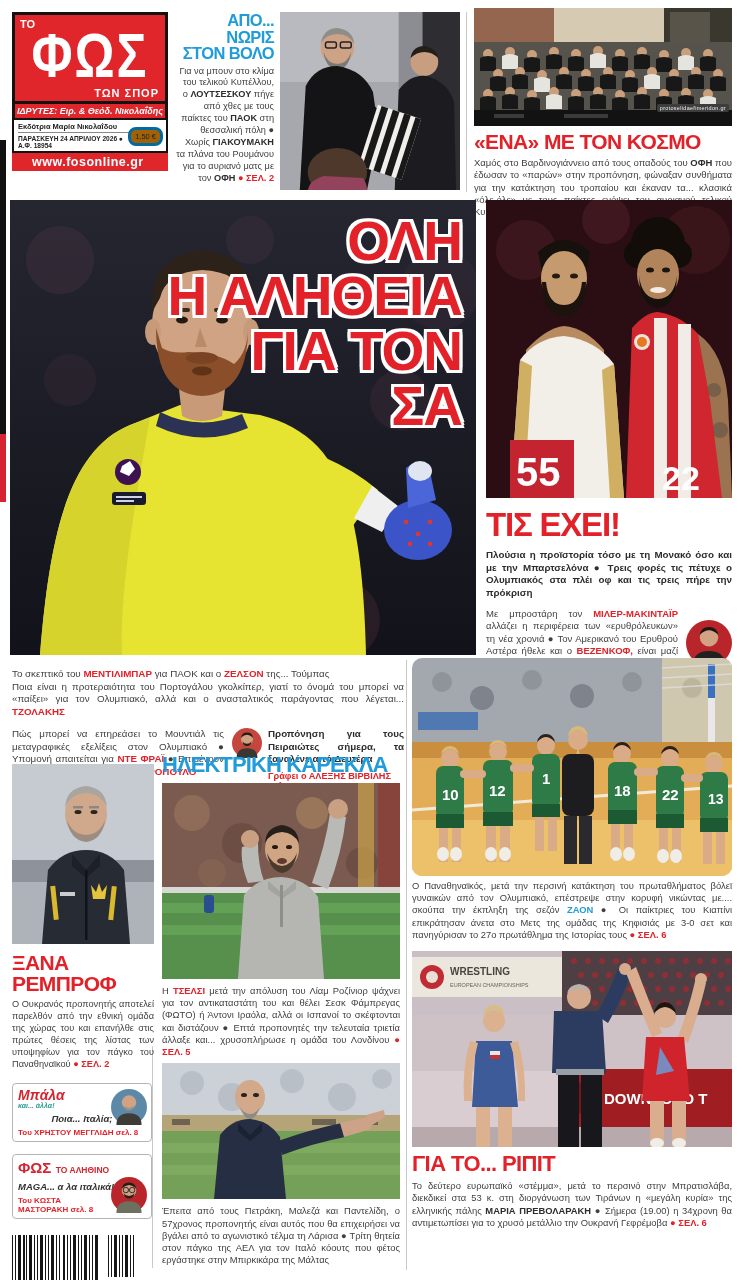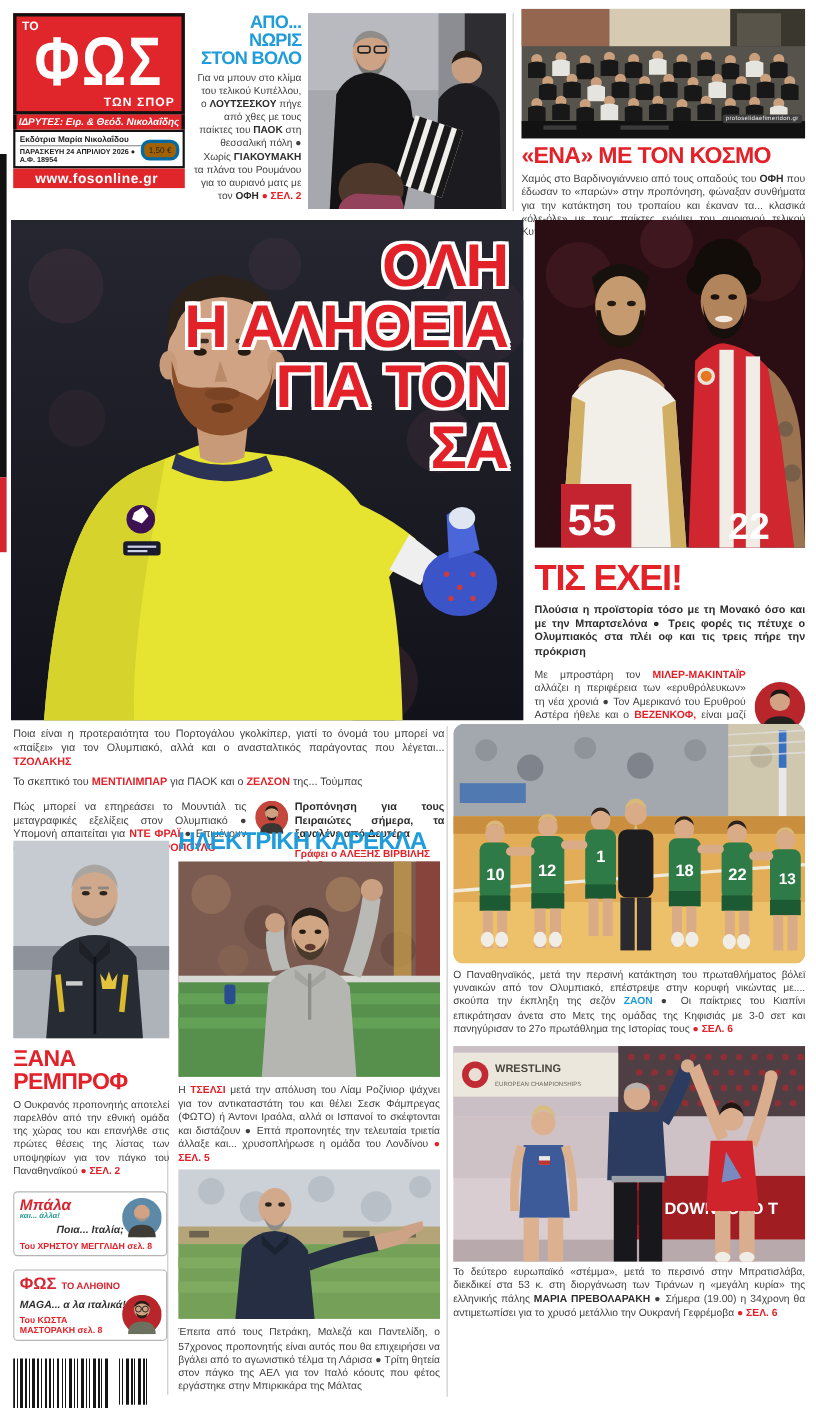--- a/index.html
+++ b/index.html
@@ -332,22 +332,22 @@
           <path d="M6 40 Q6 27 20 27 Q34 27 34 40 Z" fill="#23211f"></path>
           <circle cx="20" cy="15" r="8" fill="#d2a284"></circle>
           <path d="M12 13 Q13 6 20 6 Q27 6 28 13 Q24 9 20 9 Q16 9 12 13 Z" fill="#1c1712"></path>
         </svg>
       </div>
     </div>
     <div id="bk-byline" class="byline">Γράφει ο ΚΩΣΤΑΣ ΤΣΟΥΜΠΡΗΣ σελ. 7</div>
   </div>
 
   <div class="abs" id="strip">
+    <div class="art-body" style="margin-top:6px;"><span>Το σκεπτικό του </span><span class="s-r">ΜΕΝΤΙΛΙΜΠΑΡ</span><span> για ΠΑΟΚ και ο </span><span class="s-r">ΖΕΛΣΟΝ</span><span> της... Τούμπας</span></div>
     <div class="art-body"><span>Ποια είναι η προτεραιότητα του Πορτογάλου γκολκίπερ, γιατί το όνομά του μπορεί να «παίξει» για τον Ολυμπιακό, αλλά και ο ανασταλτικός παράγοντας που λέγεται... </span><span class="s-r">ΤΖΟΛΑΚΗΣ</span></div>
-    <div class="art-body" style="margin-top:6px;"><span>Το σκεπτικό του </span><span class="s-r">ΜΕΝΤΙΛΙΜΠΑΡ</span><span> για ΠΑΟΚ και ο </span><span class="s-r">ΖΕΛΣΟΝ</span><span> της... Τούμπας</span></div>
     <div id="strip-row">
       <div id="strip-p3" class="art-body"><span>Πώς μπορεί να επηρεάσει το Μουντιάλ τις μεταγραφικές εξελίξεις στον Ολυμπιακό ● Υπομονή απαιτείται για </span><span class="s-r">ΝΤΕ ΦΡΑΪ</span><span> ● Επιμένουν οι Ιταλοί για Μόντσα - </span><span class="s-r">ΚΑΛΟΓΕΡΟΠΟΥΛΟ</span></div>
       <div id="strip-note-block">
         <div id="strip-avatar">
           <svg viewBox="0 0 40 40" width="30" height="30">
             <circle cx="20" cy="20" r="20" fill="#c4463c"></circle>
             <path d="M6 40 Q6 27 20 27 Q34 27 34 40 Z" fill="#3a3632"></path>
             <circle cx="20" cy="15" r="8" fill="#cfa183"></circle>
             <path d="M12 13 Q13 6 20 6 Q27 6 28 13 Q24 9 20 9 Q16 9 12 13 Z" fill="#241c15"></path>
             <path d="M14 18 Q15 24 20 24 Q25 24 26 18 Q24 21 20 21 Q16 21 14 18 Z" fill="#241c15"></path>
@@ -670,16 +670,17 @@
         <circle cx="253" cy="66" r="11" fill="#d9ad8d"></circle>
         <path d="M242 62 Q244 52 253 51 Q262 52 264 62 Q258 56 253 56 Q248 56 242 62 Z" fill="#1f1610"></path>
         <path d="M234 86 L272 86 L278 150 L230 150 Z" fill="#cf242c"></path>
         <path d="M248 96 L262 120 L244 124 Z" fill="#6b9bd8" opacity="0.85"></path>
         <rect x="238" y="150" width="14" height="46" fill="#d9ad8d"></rect>
         <rect x="260" y="150" width="14" height="46" fill="#d9ad8d"></rect>
         <ellipse cx="245" cy="192" rx="7" ry="5" fill="#f0ede6"></ellipse>
         <ellipse cx="267" cy="192" rx="7" ry="5" fill="#f0ede6"></ellipse>
       </svg>
     </div>
+    <div id="wr-headline" class="hl-red">ΓΙΑ ΤΟ... ΡΙΠΙΤ</div>
     <div id="wr-body" class="art-body"><span>Το δεύτερο ευρωπαϊκό «στέμμα», μετά το περσινό στην Μπρατισλάβα, διεκδικεί στα 53 κ. στη διοργάνωση των Τιράνων η «μεγάλη κυρία» της ελληνικής πάλης </span><span class="s-b">ΜΑΡΙΑ ΠΡΕΒΟΛΑΡΑΚΗ</span><span> ● Σήμερα (19.00) η 34χρονη θα αντιμετωπίσει για το χρυσό μετάλλιο την Ουκρανή Γεφρέμοβα </span><span class="s-r">● ΣΕΛ. 6</span></div>
   </div>
 
 </div>
 
 </body></html>

